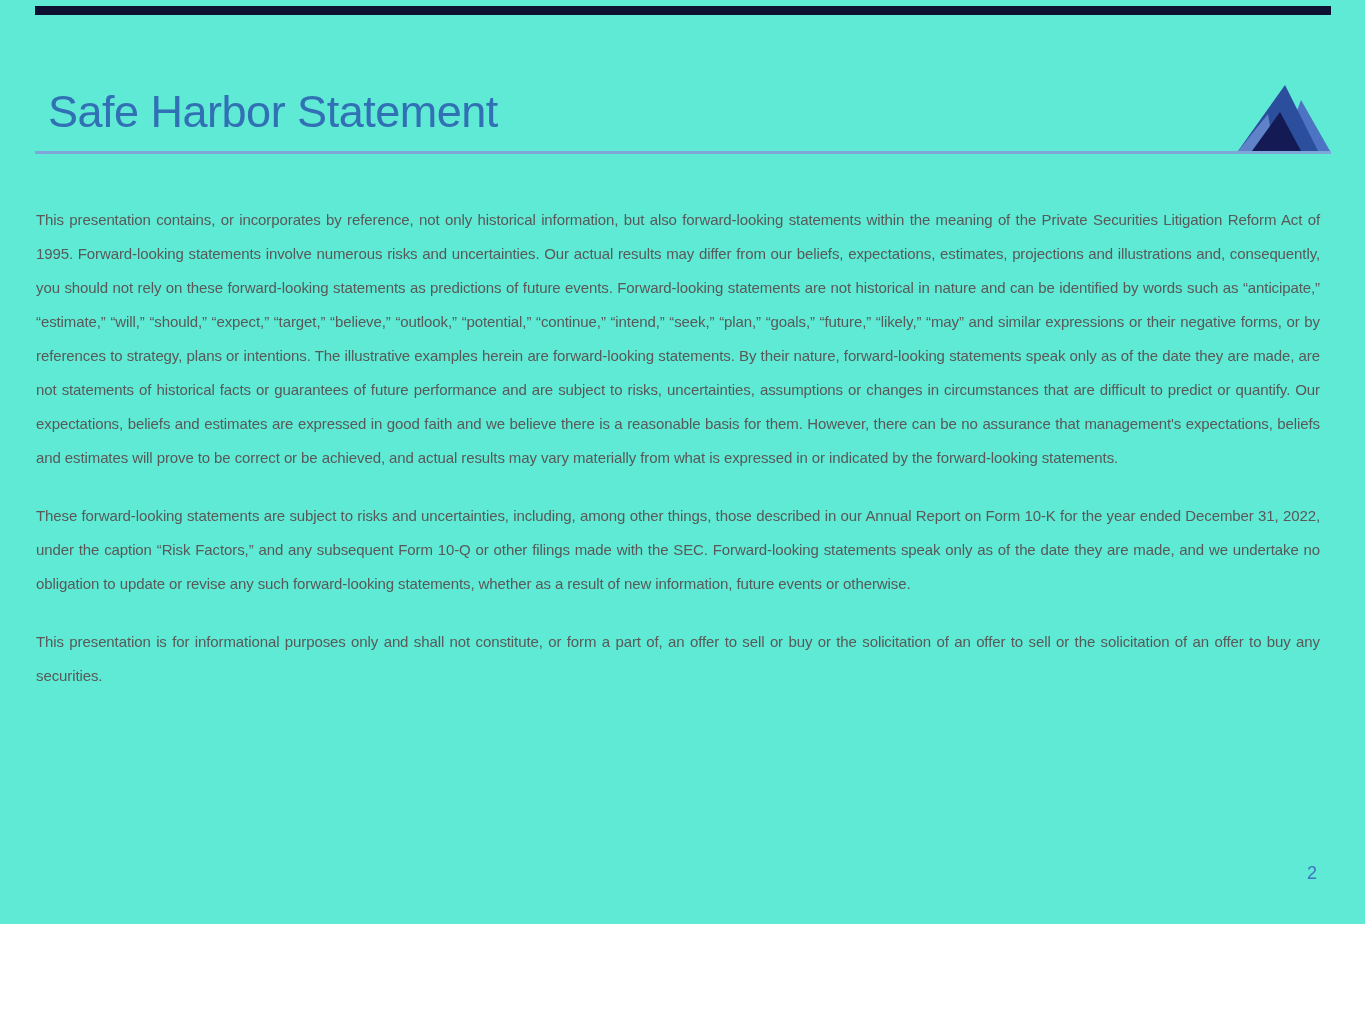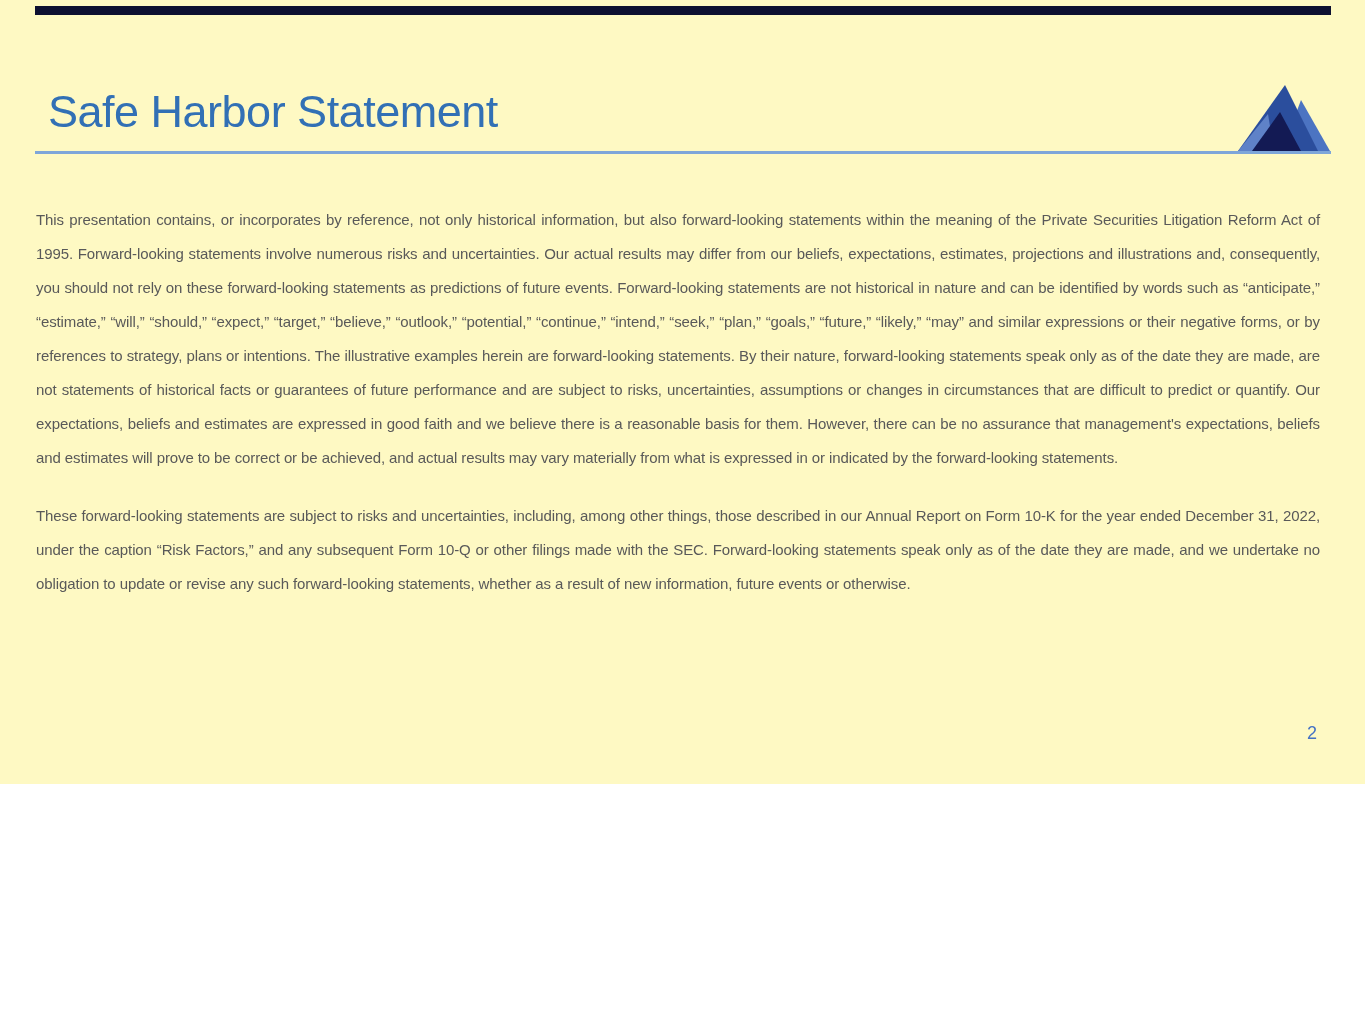--- a/index.html
+++ b/index.html
@@ -2,21 +2,21 @@
 <html style="--title: #3270b5; --rule: #7ea6d9; --body-text: #595959; --page-number: #4472c4; --top-bar: #0d1030; --logo-main: #2b4e9d; --logo-right: #4c74c2; --logo-left: #5f82c8; --logo-dark: #131a54;"><head>
 <meta charset="utf-8">
 <style>
   * { margin: 0; padding: 0; box-sizing: border-box; }
   html, body {
     width: 1365px; height: 1024px;
     background: #ffffff;
     font-family: "Liberation Sans", sans-serif;
     overflow: hidden;
   }
-  .slide { position: relative; width: 1365px; height: 784px; background: #fef9c3; }
+  .slide { position: relative; width: 1365px; height: 924px; background: #5eead4; }
 
   .top-accent-bar {
     position: absolute;
     left: 35px; top: 6px;
     width: 1296px; height: 9px;
     background: var(--top-bar, #0d1030);
   }
 
   .slide-title {
     position: absolute;
@@ -78,17 +78,18 @@
     <polygon class="peak-main" points="0,67 47,1 80,67"></polygon>
     <polygon class="facet-left" points="0,67 30,30 36,67"></polygon>
     <polygon class="facet-dark" points="14,67 42,28 63,67"></polygon>
   </svg>
 
   <div class="title-rule"></div>
 
   <div class="body-copy">
     <p>This presentation contains, or incorporates by reference, not only historical information, but also forward-looking statements within the meaning of the Private Securities Litigation Reform Act of 1995. Forward-looking statements involve numerous risks and uncertainties. Our actual results may differ from our beliefs, expectations, estimates, projections and illustrations and, consequently, you should not rely on these forward-looking statements as predictions of future events. Forward-looking statements are not historical in nature and can be identified by words such as “anticipate,” “estimate,” “will,” “should,” “expect,” “target,” “believe,” “outlook,” “potential,” “continue,” “intend,” “seek,” “plan,” “goals,” “future,” “likely,” “may” and similar expressions or their negative forms, or by references to strategy, plans or intentions. The illustrative examples herein are forward-looking statements. By their nature, forward-looking statements speak only as of the date they are made, are not statements of historical facts or guarantees of future performance and are subject to risks, uncertainties, assumptions or changes in circumstances that are difficult to predict or quantify. Our expectations, beliefs and estimates are expressed in good faith and we believe there is a reasonable basis for them. However, there can be no assurance that management's expectations, beliefs and estimates will prove to be correct or be achieved, and actual results may vary materially from what is expressed in or indicated by the forward-looking statements.</p>
     <p>These forward-looking statements are subject to risks and uncertainties, including, among other things, those described in our Annual Report on Form 10-K for the year ended December 31, 2022, under the caption “Risk Factors,” and any subsequent Form 10-Q or other filings made with the SEC.  Forward-looking statements speak only as of the date they are made, and we undertake no obligation to update or revise any such forward-looking statements, whether as a result of new information, future events or otherwise.</p>
+    <p>This presentation is for informational purposes only and shall not constitute, or form a part of, an offer to sell or buy or the solicitation of an offer to sell or the solicitation of an offer to buy any securities.</p>
   </div>
 
   <div class="page-number">2</div>
 
 </div>
 
 </body></html>

